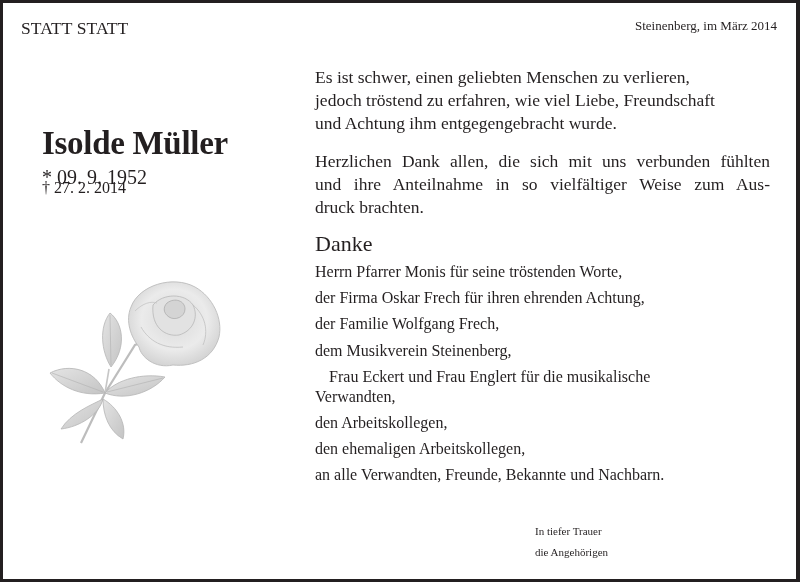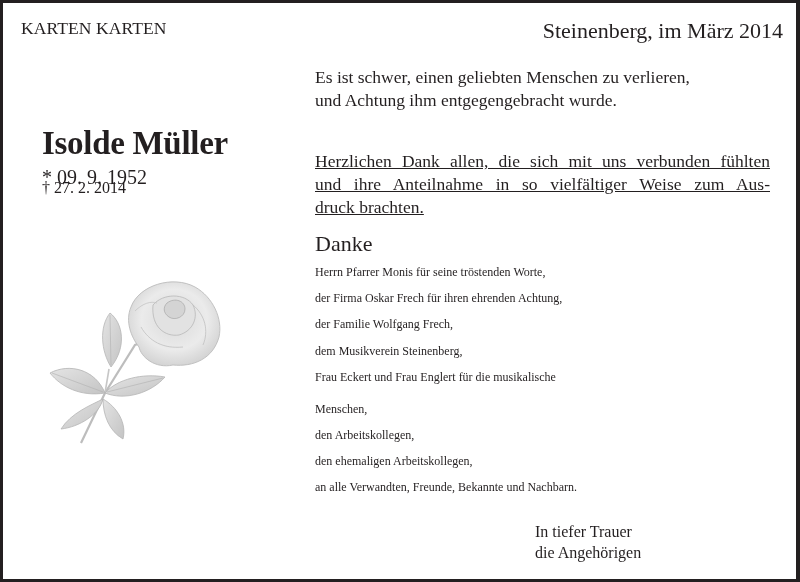--- a/index.html
+++ b/index.html
@@ -29,22 +29,22 @@
       background: #ffffff;
     }
     .abs { position: absolute; white-space: nowrap; }
 
     .header-left {
       left: 18px; top: 15px;
       font-size: 17.5px;
       letter-spacing: 0.1px;
     }
     .header-right {
-      right: 13px; top: 15px;
-      font-size: 22px;
+      right: 19px; top: 15px;
+      font-size: 13px;
     }
 
     .name {
       left: 39px; top: 122px;
       font-size: 33px;
       font-weight: bold;
       letter-spacing: -0.3px;
       text-align: right;
     }
     .birth {
@@ -77,55 +77,54 @@
       left: 312px; top: 147px;
       font-size: 17.5px;
       line-height: 23px;
       width: 455px;
       white-space: normal;
     }
     .thanks-para .line {
       display: block;
       text-align: justify;
       text-align-last: justify;
-      text-decoration: underline;
     }
     .thanks-para .line.last { text-align-last: left; }
 
     .danke {
       left: 312px; top: 228px;
       font-size: 22px;
     }
 
     .list {
       left: 312px; top: 259px;
-      font-size: 12px;
+      font-size: 16px;
       margin: 0;
       padding: 0;
       list-style: none;
       white-space: nowrap;
     }
     .list li {
       line-height: 20px;
       margin-bottom: 6.2px;
     }
 
     .signature {
       left: 532px; top: 518px;
-      font-size: 16px;
+      font-size: 11px;
       line-height: 21px;
     }
     .signature div { display: block; }
   </style>
 </head>
 <body>
 
 <div class="frame">
 
-  <div class="abs header-left">KARTEN KARTEN</div>
+  <div class="abs header-left">STATT STATT</div>
   <div class="abs header-right">Steinenberg, im März 2014</div>
 
   <div class="abs name">Isolde Müller</div>
   <div class="abs birth">* 09. 9. 1952</div>
   <div class="abs death">† 27. 2. 2014</div>
 
   <svg class="rose" viewBox="0 0 190 170" xmlns="http://www.w3.org/2000/svg">
     <defs>
       <radialGradient id="petal" cx="50%" cy="45%" r="60%">
         <stop offset="0%" stop-color="#d9d9d9"></stop>
@@ -153,38 +152,39 @@
     <path d="M88 32 C96 10 130 0 152 12 C170 22 180 44 176 62 C170 84 150 92 130 90 C112 94 98 82 96 72 C88 62 82 46 88 32 Z" fill="url(#petal)" stroke="#bcbcbc" stroke-width="0.9"></path>
     <path d="M110 30 C120 18 142 18 150 30 C156 42 150 56 136 60 C122 62 108 52 110 30 Z" fill="#e2e2e2" stroke="#b8b8b8" stroke-width="0.8"></path>
     <path d="M124 28 C132 22 142 26 142 34 C142 42 132 46 126 42 C120 38 120 32 124 28 Z" fill="#d4d4d4" stroke="#a8a8a8" stroke-width="0.7"></path>
     <path d="M98 52 C106 66 120 74 140 72" stroke="#c0c0c0" stroke-width="0.8" fill="none"></path>
     <path d="M150 30 C162 40 166 56 160 70" stroke="#c0c0c0" stroke-width="0.8" fill="none"></path>
     <path d="M92 36 C100 28 108 26 114 28" stroke="#c4c4c4" stroke-width="0.8" fill="none"></path>
   </svg>
 
   <div class="abs intro">
     <p>Es ist schwer, einen geliebten Menschen zu verlieren,</p>
+    <p>jedoch tröstend zu erfahren, wie viel Liebe, Freundschaft</p>
     <p>und Achtung ihm entgegengebracht wurde.</p>
   </div>
 
   <div class="abs thanks-para">
     <span class="line">Herzlichen Dank allen, die sich mit uns verbunden fühlten</span>
     <span class="line">und ihre Anteilnahme in so vielfältiger Weise zum Aus-</span>
     <span class="line last">druck brachten.</span>
   </div>
 
   <div class="abs danke">Danke</div>
 
   <ul class="abs list">
     <li>Herrn Pfarrer Monis für seine tröstenden Worte,</li>
     <li>der Firma Oskar Frech für ihren ehrenden Achtung,</li>
     <li>der Familie Wolfgang Frech,</li>
     <li>dem Musikverein Steinenberg,</li>
-    <li style="margin-bottom:12px;">Frau Eckert und Frau Englert für die musikalische</li>
-    <li>Menschen,</li>
+    <li style="margin-bottom:0;text-align:center;">Frau Eckert und Frau Englert für die musikalische</li>
+    <li>Verwandten,</li>
     <li>den Arbeitskollegen,</li>
     <li>den ehemaligen Arbeitskollegen,</li>
     <li>an alle Verwandten, Freunde, Bekannte und Nachbarn.</li>
   </ul>
 
   <div class="abs signature">
     <div>In tiefer Trauer</div>
     <div>die Angehörigen</div>
   </div>
 

